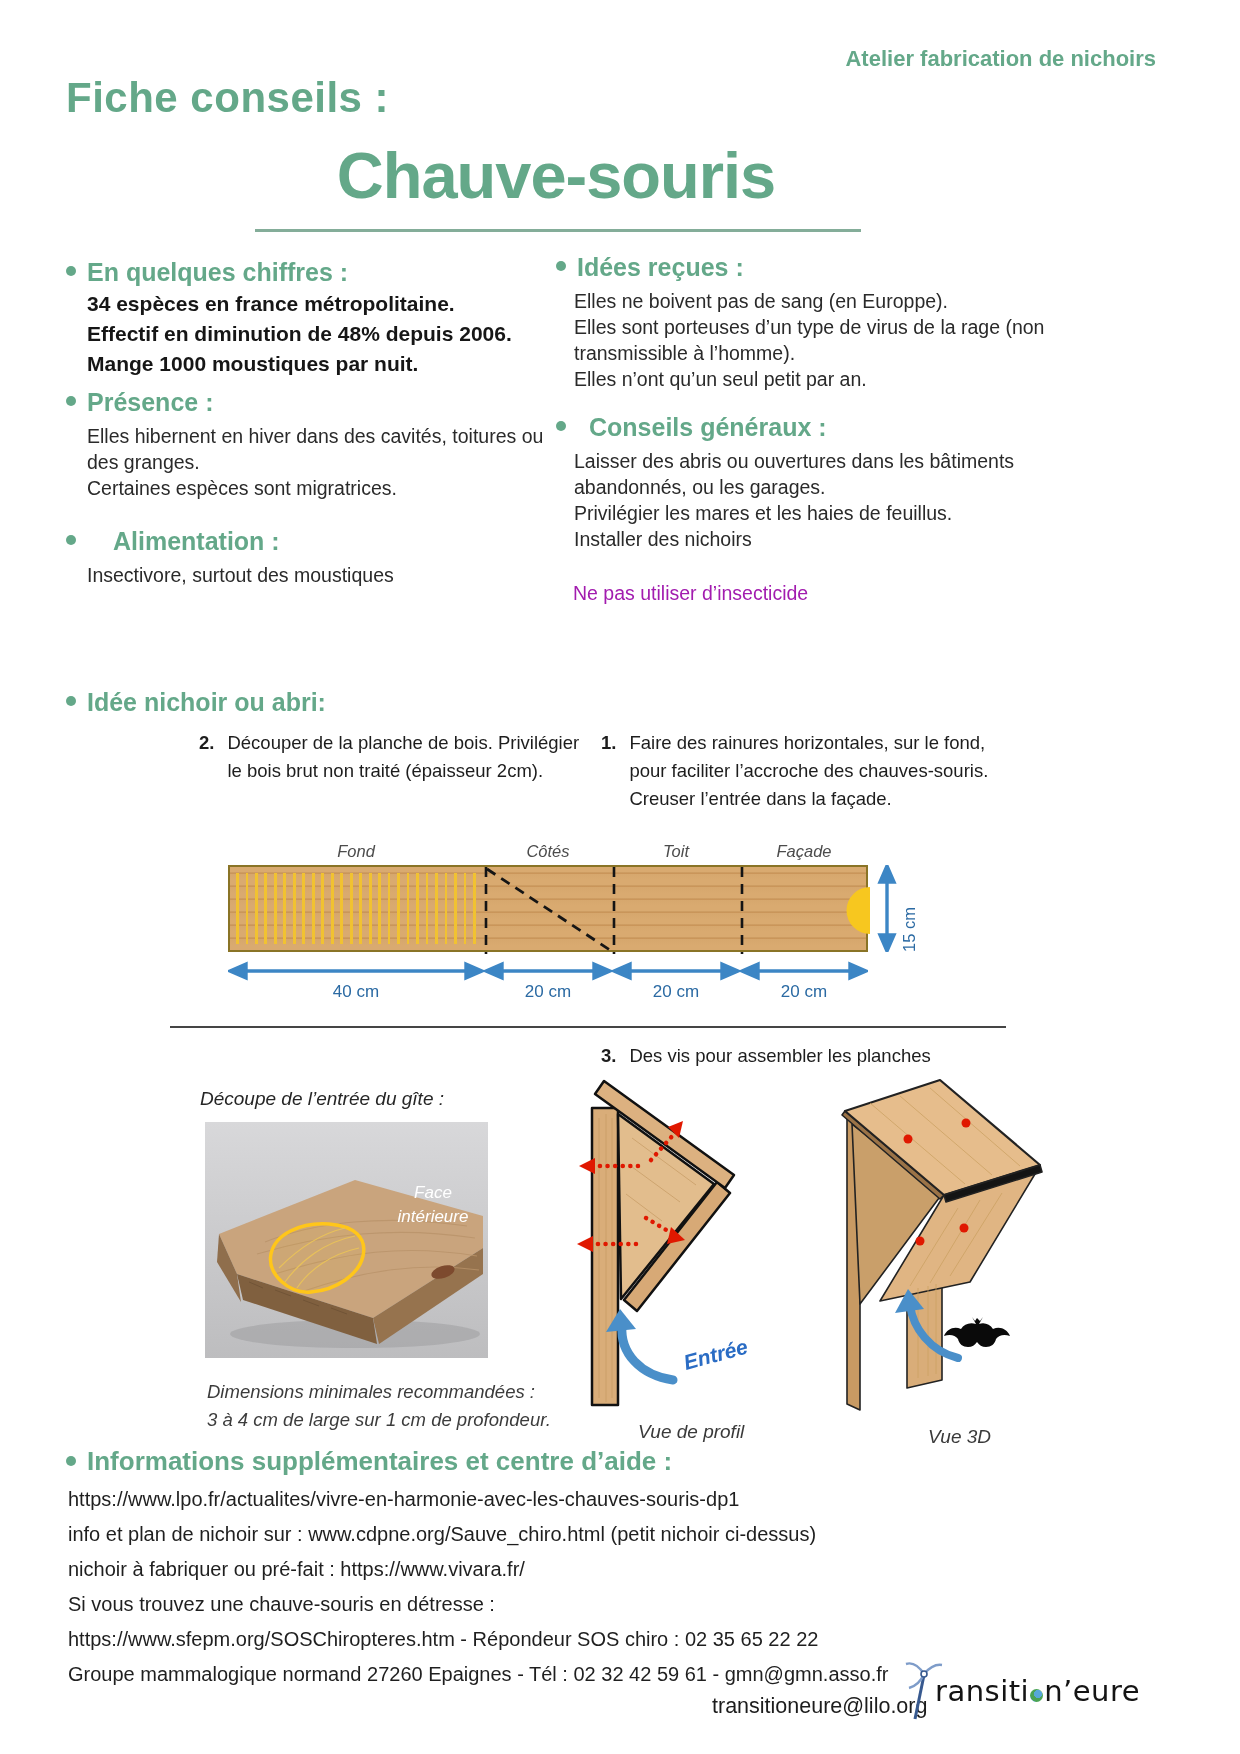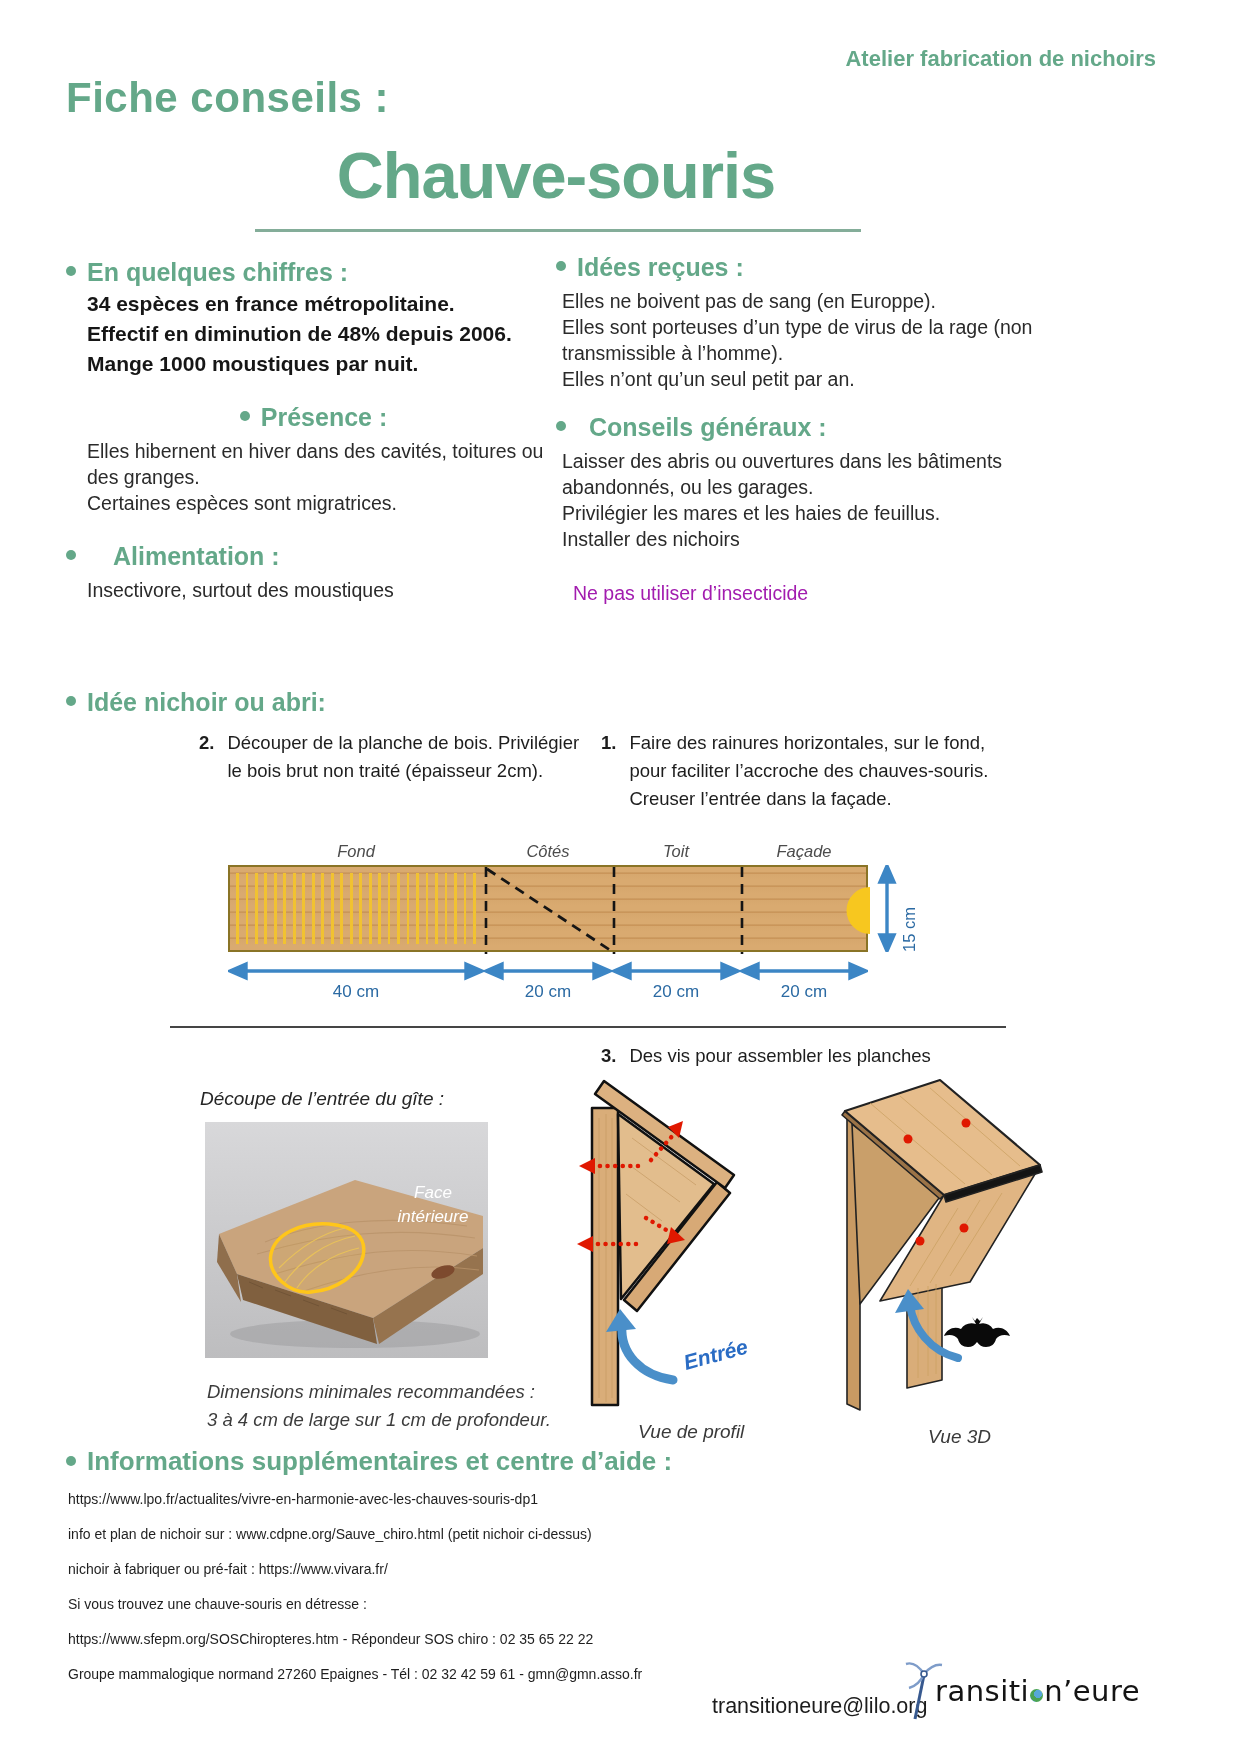--- a/index.html
+++ b/index.html
@@ -14,22 +14,22 @@
 
   
   .gh { display:flex; align-items:flex-start; color:#64a889; font-weight:bold; font-size:25px; line-height:30px; }
   .gh .dot { width:10px; height:10px; border-radius:50%; background:#64a889; margin:9px 11px 0 0; flex:0 0 auto; }
 
   
   .col-left { position:absolute; left:66px; top:257px; width:495px; }
   .col-right { position:absolute; left:556px; top:252px; width:510px; }
   .facts { margin:2px 0 6px 21px; font-size:21px; font-weight:bold; color:#161616; line-height:30px; }
   .body-t { margin:6px 0 10px 21px; font-size:19.5px; color:#2a2a2a; line-height:26px; }
-  .col-right .body-t { width:478px; margin-left:6px; }
-  .sp-presence { margin-top:23px;justify-content:center; }
+  .col-right .body-t { width:478px; margin-left:18px; }
+  .sp-presence { margin-top:8px; }
   .sp-alim { margin-top:25px;gap:26px; }
   .sp-conseils { margin-top:20px;gap:12px; }
   .insecticide { margin:30px 0 0 17px; font-size:19.5px; color:#a21caf; }
 
   
   .nichoir-h { position:absolute; left:66px; top:687px; }
   .step { position:absolute; display:flex; gap:13px; font-size:18.5px; color:#1d1d1d; line-height:28px; }
   .step .num { font-weight:bold; }
   .step2 { left:199px; top:729px; width:395px; }
   .step1 { left:601px; top:729px; width:420px; }
@@ -58,21 +58,21 @@
   .photo { position:absolute; left:205px; top:1122px; width:283px; height:236px; }
   .dims { position:absolute; left:207px; top:1378px; font-style:italic; font-size:18.5px; color:#3c3c3c; line-height:28px; }
   .fig-cap { position:absolute; font-style:italic; font-size:19px; color:#3a3a3a; }
   .cap-profile { left:638px; top:1421px; }
   .cap-3d { left:928px; top:1426px; }
   .svg-abs { position:absolute; }
 
   
   .info-h { position:absolute; left:66px; top:1446px; font-size:26px; }
   .info-lines { position:absolute; left:68px; top:1487px; display:flex; flex-direction:column; gap:11px;
-                font-size:14px; color:#1f1f1f; line-height:24px; }
+                font-size:20px; color:#1f1f1f; line-height:24px; }
 
   
   .email { position:absolute; left:712px; top:1694px; font-size:21.5px; color:#1c1c1c; }
   .logo { position:absolute; left:898px; top:1660px; display:flex; align-items:flex-end; }
   .logo-text { font-family:"DejaVu Sans", sans-serif; font-size:29px; color:#141414; letter-spacing:0.5px; line-height:58px; }
   .logo-turbine { margin-right:-9px; }
   .globe { display:inline-block; width:13px; height:13px; border-radius:50%; margin:0 1px;
            background:radial-gradient(circle at 62% 38%, #57a7d8 0 4px, #4aa355 4px 8px, #3c8fc0 8px); }
 </style>
 </head>

